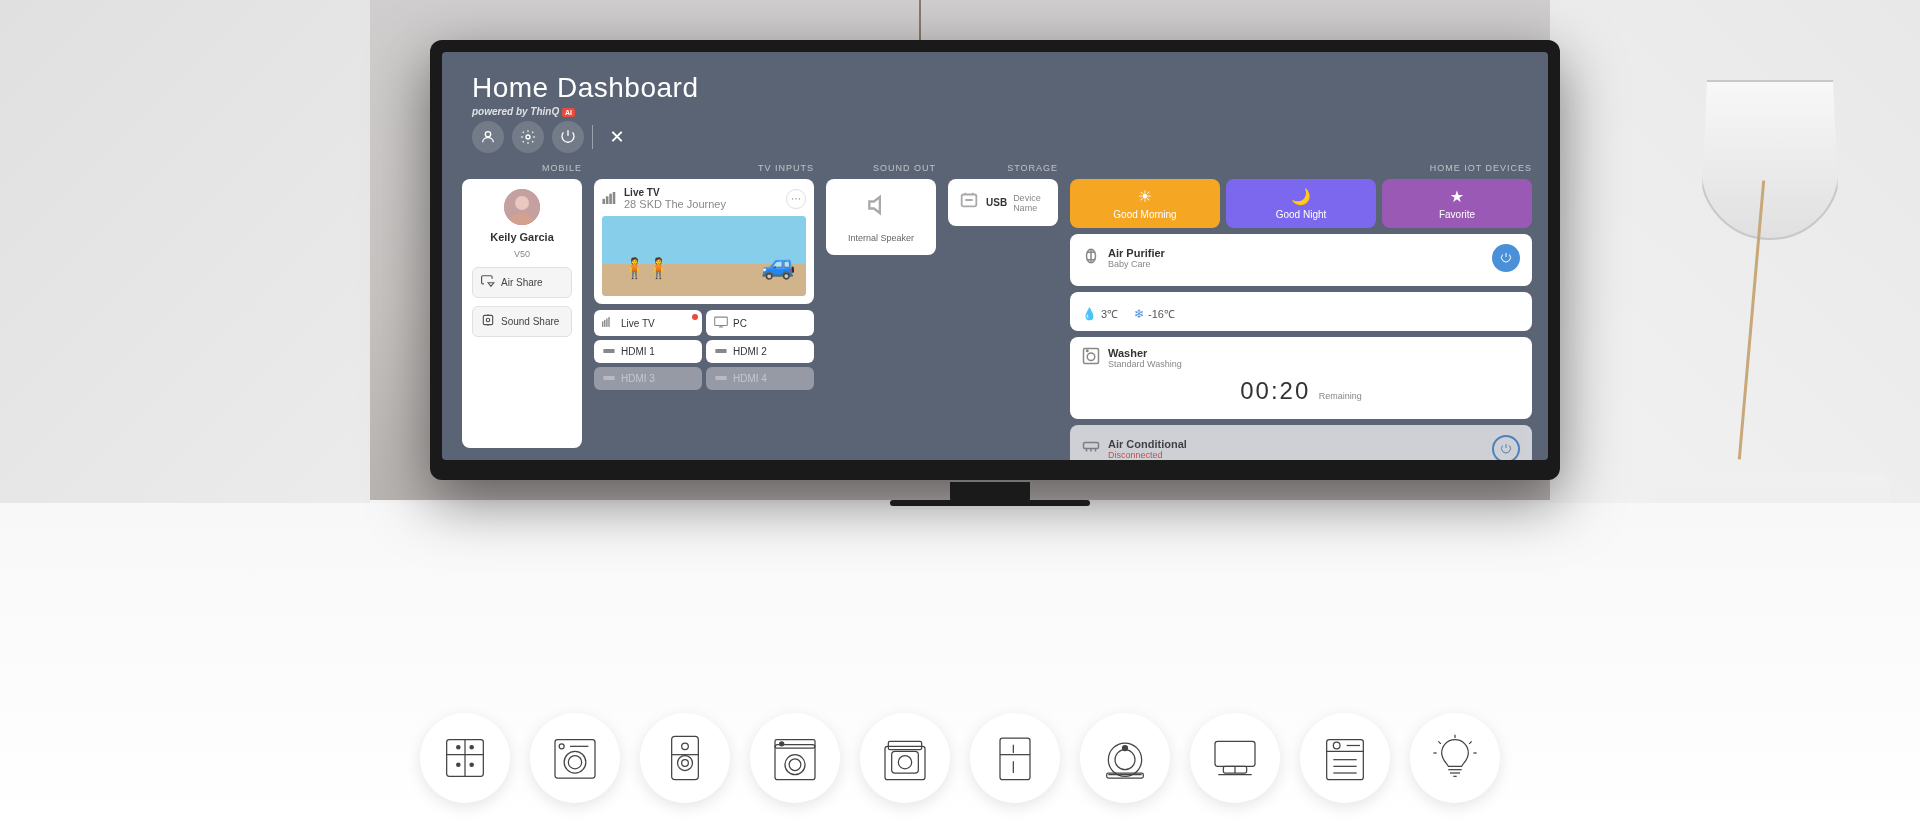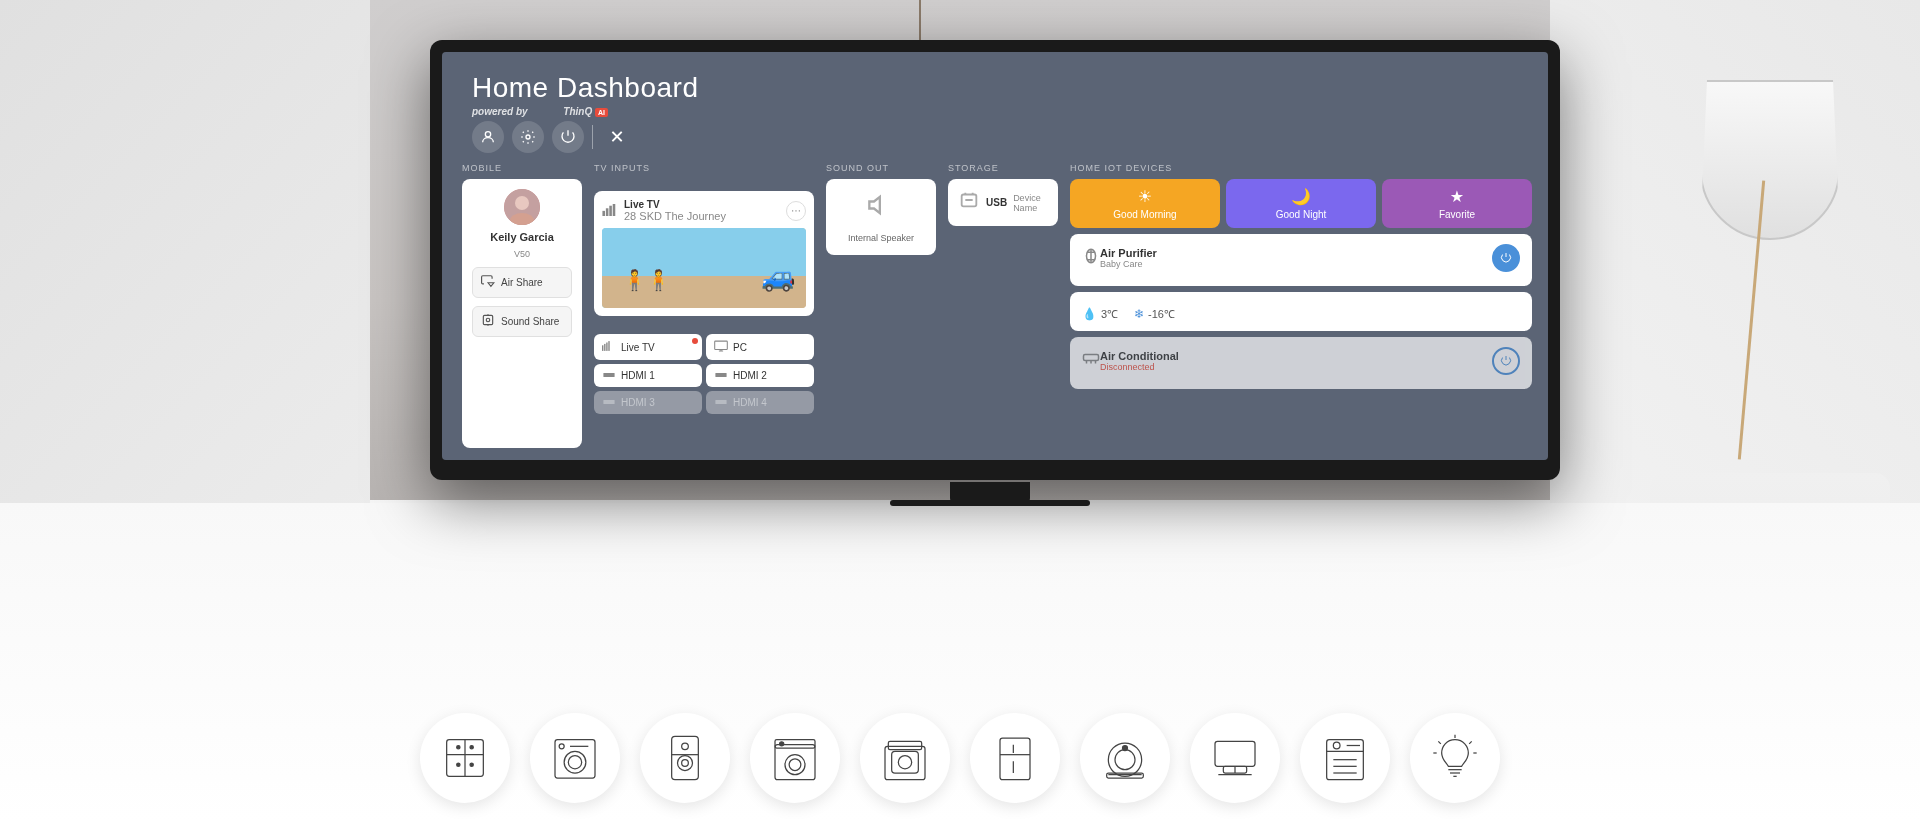--- a/index.html
+++ b/index.html
@@ -252,20 +252,21 @@
       display: flex;
       flex-direction: column;
     }
     .section-label {
       font-size: 9px;
       color: rgba(255,255,255,0.6);
       letter-spacing: 1px;
       text-transform: uppercase;
       margin-bottom: 6px;
       font-weight: 500;
+      text-align: right;
     }
 
     
     .section-mobile {
       width: 120px;
     }
     .mobile-card {
       background: white;
       border-radius: 8px;
       padding: 10px;
@@ -310,21 +311,20 @@
       font-size: 10px;
       color: #444;
     }
     .mobile-btn-icon {
       font-size: 12px;
     }
 
     
     .section-tv {
       width: 220px;
-      gap: 12px;
     }
     .tv-main-card {
       background: white;
       border-radius: 8px;
       padding: 8px;
       margin-bottom: 6px;
     }
     .tv-live-header {
       display: flex;
       justify-content: space-between;
@@ -516,20 +516,21 @@
     }
     .iot-device-header {
       display: flex;
       align-items: center;
       justify-content: space-between;
       margin-bottom: 4px;
     }
     .iot-device-info {
       display: flex;
       align-items: center;
+      gap: 8px;
     }
     .iot-device-icon {
       font-size: 16px;
       color: #888;
     }
     .iot-device-name {
       font-size: 11px;
       font-weight: 600;
       color: #333;
     }
@@ -694,21 +695,21 @@
 <div class="tv-frame">
   <div class="tv-screen">
 
     <div class="dashboard">
 
       <div class="dash-header">
         <div class="dash-title-area">
           <div class="dash-title">Home Dashboard</div>
           <div class="dash-subtitle">
             <span>powered by</span>
-            <span style="font-style:italic;font-weight:bold;margin-left:33px;">ThinQ</span>
+            <span style="font-style:italic;font-weight:bold;">ThinQ</span>
             <span style="background:#e74c3c;color:white;font-size:7px;padding:1px 3px;border-radius:2px;font-style:normal;">AI</span>
           </div>
         </div>
         <div class="dash-controls">
           <div class="dash-ctrl-btn">
             <svg viewBox="0 0 24 24" width="16" height="16" stroke="white" fill="none" stroke-width="2">
                 <circle cx="12" cy="8" r="4"></circle>
                 <path d="M4 20c0-4 3.6-7 8-7s8 3 8 7"></path>
               </svg>
           </div>
@@ -926,20 +927,41 @@
                 <span class="iot-temp-icon">💧</span>
                 <span>3℃</span>
               </div>
               <div class="iot-temp">
                 <span class="iot-temp-icon">❄</span>
                 <span>-16℃</span>
               </div>
             </div>
           </div>
 
+          <div class="iot-device-card">
+            <div class="iot-device-header">
+              <div class="iot-device-info">
+                <span class="iot-device-icon">
+                  <svg viewBox="0 0 24 24" width="18" height="18" stroke="#888" fill="none" stroke-width="2">
+                      <rect x="2" y="2" width="20" height="20" rx="2"></rect>
+                      <circle cx="12" cy="13" r="5"></circle>
+                      <circle cx="7" cy="5" r="1" fill="#888"></circle>
+                    </svg>
+                </span>
+                <div>
+                  <div class="iot-device-name">Washer</div>
+                  <div class="iot-device-status">Standard Washing</div>
+                </div>
+              </div>
+            </div>
+            <div class="iot-washer-time">
+              <span class="iot-washer-countdown">00:20</span>
+              <span class="iot-washer-remaining">Remaining</span>
+            </div>
+          </div>
 
           <div class="iot-device-card disconnected">
             <div class="iot-device-header">
               <div class="iot-device-info">
                 <span class="iot-device-icon">
                   <svg viewBox="0 0 24 24" width="18" height="18" stroke="#888" fill="none" stroke-width="2">
                       <rect x="2" y="6" width="20" height="8" rx="2"></rect>
                       <path d="M6 14v4M12 14v4M18 14v4"></path>
                     </svg>
                 </span>

